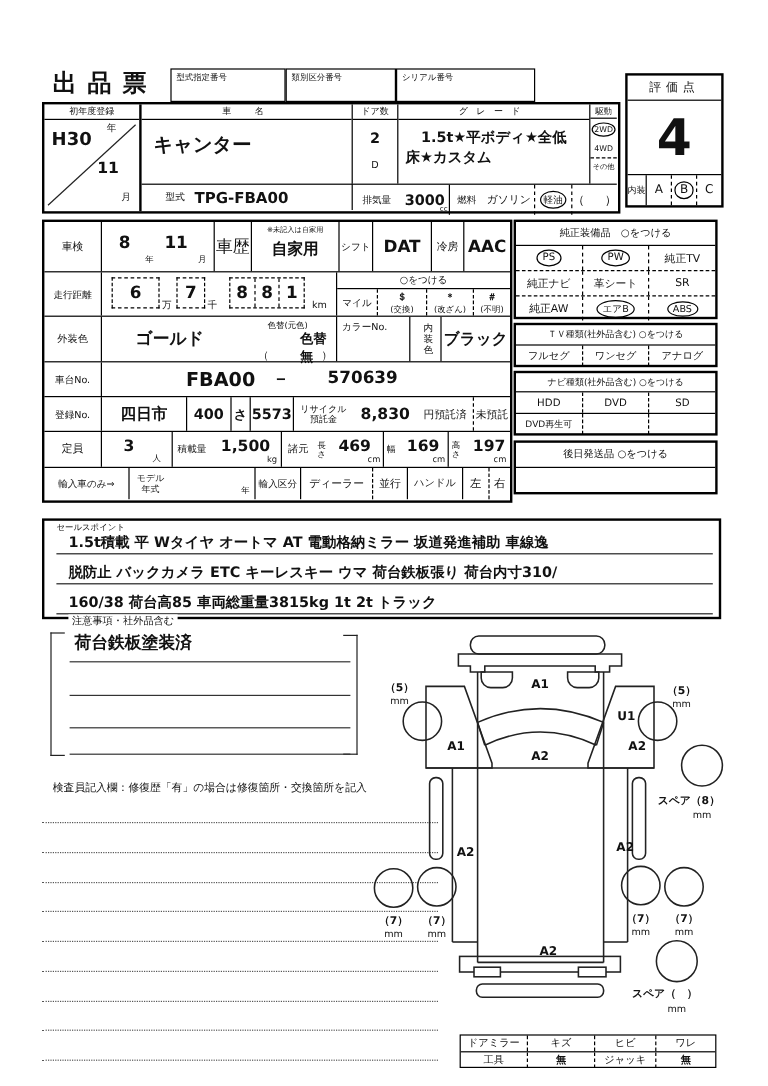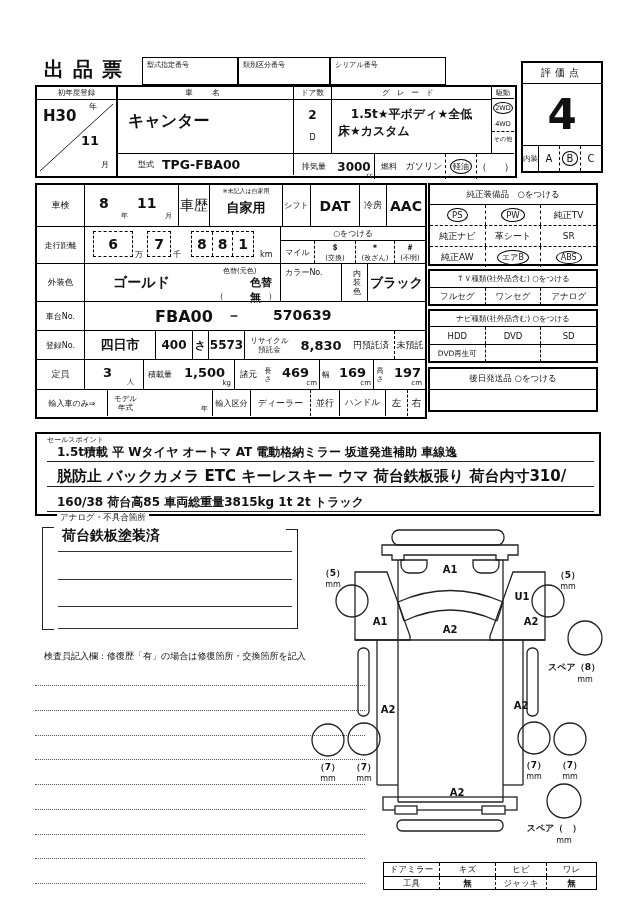--- a/index.html
+++ b/index.html
@@ -304,27 +304,27 @@
     </div>
   </div>
 
   <div class="a" style="left:428px;top:367px;width:170px;height:45px;border:2px solid #000;">
     <div class="ctr" style="height:20px;font-size:8.5px;border-bottom:1px solid #000;">後日発送品 ○をつける</div>
   </div>
 
   <div class="a" style="left:35px;top:420px;width:566px;height:84px;border:2.5px solid #000;margin-top:12px;">
     <div class="a" style="left:10px;top:1px;font-size:7px;">セールスポイント</div>
     <div class="a b" style="left:10px;top:8px;width:547px;height:20px;border-bottom:1px solid #222;font-size:12px;padding-left:10px;display:flex;align-items:flex-end;">1.5t積載  平  Wタイヤ  オートマ  AT  電動格納ミラー  坂道発進補助  車線逸</div>
-    <div class="a b" style="left:10px;top:30px;width:547px;height:23px;border-bottom:1px solid #222;font-size:15px;padding-left:10px;display:flex;align-items:flex-end;">脱防止  バックカメラ  ETC  キーレスキー  ウマ  荷台鉄板張り  荷台内寸310/</div>
+    <div class="a b" style="left:10px;top:30px;width:547px;height:23px;border-bottom:1px solid #222;font-size:12px;padding-left:10px;display:flex;align-items:flex-end;">脱防止  バックカメラ  ETC  キーレスキー  ウマ  荷台鉄板張り  荷台内寸310/</div>
     <div class="a b" style="left:10px;top:55px;width:547px;height:23px;border-bottom:1px solid #222;font-size:12px;padding-left:10px;display:flex;align-items:flex-end;">160/38  荷台高85  車両総重量3815kg  1t  2t  トラック</div>
   </div>
 
   <div class="a" style="left:42px;top:527px;width:12px;height:103px;border-left:1.5px solid #222;border-top:1.5px solid #222;border-bottom:1.5px solid #222;"></div>
   <div class="a" style="left:286px;top:529px;width:12px;height:100px;border-right:1.5px solid #222;border-top:1.5px solid #222;border-bottom:1.5px solid #222;"></div>
-  <div class="a" style="left:57px;top:512px;font-size:8.5px;background:#fff;padding:0 3px;">アナログ・不具合箇所</div>
+  <div class="a" style="left:57px;top:512px;font-size:8.5px;background:#fff;padding:0 3px;">注意事項・社外品含む</div>
   <div class="a b" style="left:62px;top:527px;font-size:14px;">荷台鉄板塗装済</div>
   <div class="a solidl" style="left:58px;top:551px;width:234px;"></div>
   <div class="a solidl" style="left:58px;top:579px;width:234px;"></div>
   <div class="a solidl" style="left:58px;top:606px;width:234px;"></div>
   <div class="a solidl" style="left:58px;top:628px;width:234px;"></div>
 
   <div class="a" style="left:44px;top:650px;font-size:9px;">検査員記入欄：修復歴「有」の場合は修復箇所・交換箇所を記入</div>
   <div class="a dotl" style="left:35px;top:685px;width:330px;"></div>
   <div class="a dotl" style="left:35px;top:710px;width:330px;"></div>
   <div class="a dotl" style="left:35px;top:735px;width:330px;"></div>

